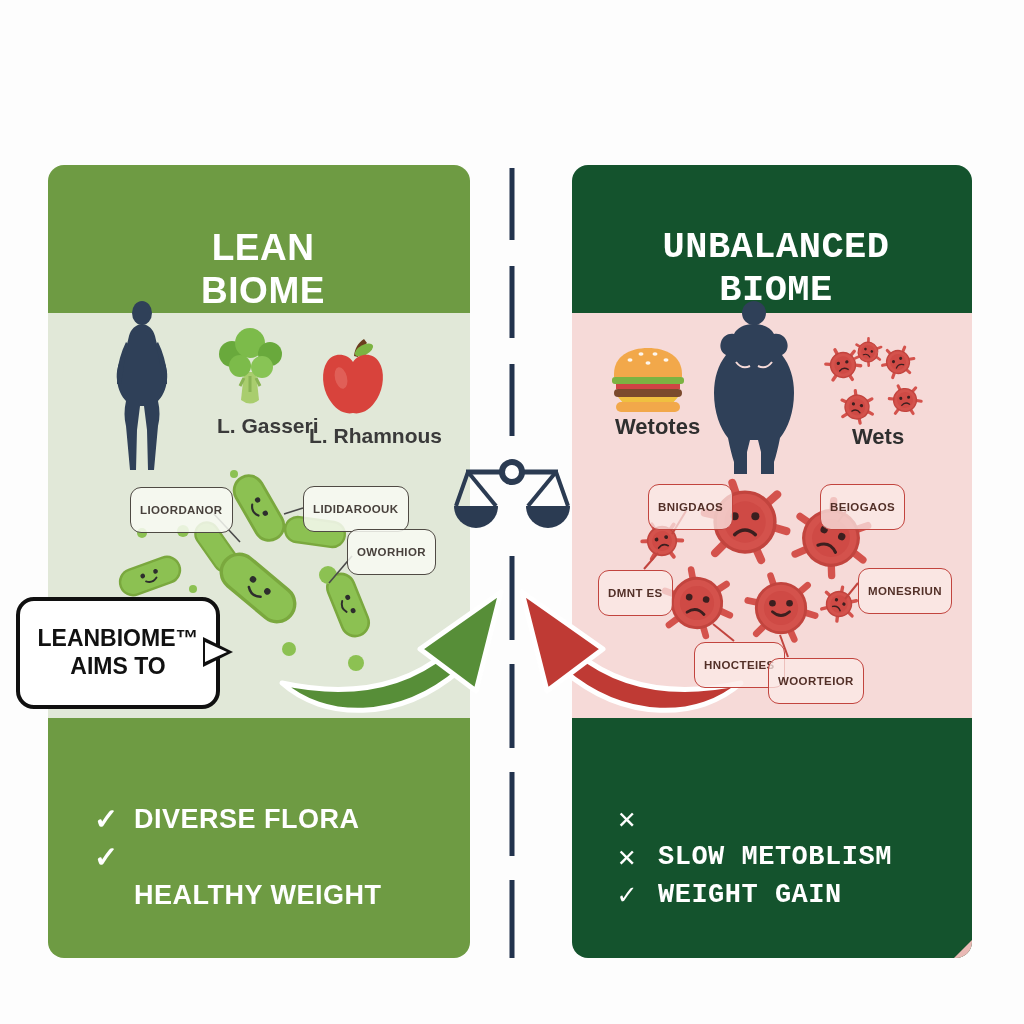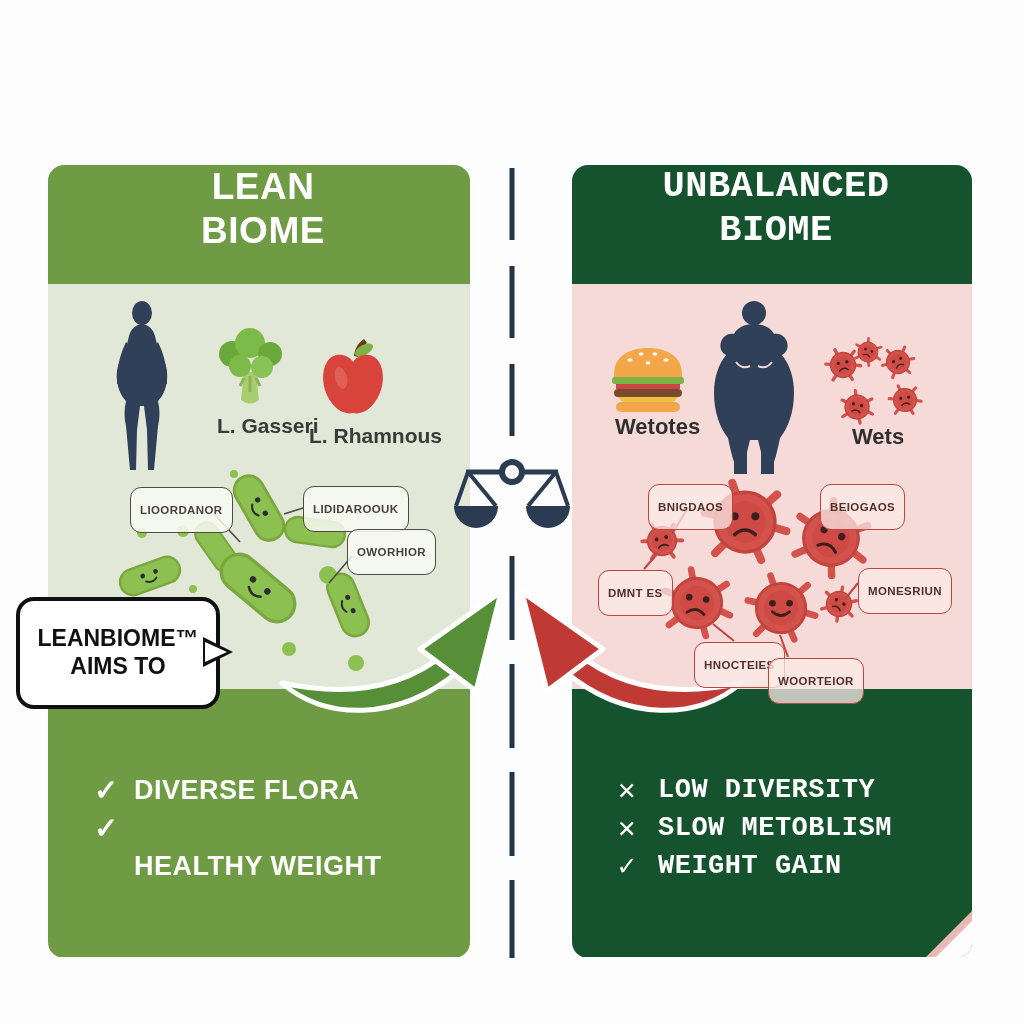--- a/index.html
+++ b/index.html
@@ -18,21 +18,21 @@
   }
   .title-text {
     font-size:47px; font-weight:800; color:#1f1f1f; letter-spacing:1px;
     transform:scaleX(0.94); white-space:nowrap;
   }
 
   
   .panel { position:absolute; top:165px; height:793px; border-radius:16px; overflow:hidden; }
   .panel.left  { left:48px;  width:422px; }
   .panel.right { left:572px; width:400px; }
-  .panel-header { height:119px; display:flex; flex-direction:column; align-items:center; justify-content:flex-start;padding-left:8px; }
+  .panel-header { height:148px; display:flex; flex-direction:column; align-items:center; justify-content:flex-end;padding-left:8px; }
   .panel-header div { font-size:37px; font-weight:700; color:#ffffff; line-height:1.18; letter-spacing:0.5px; }
   .panel-body   { height:405px; }
   .panel-footer { height:268px; position:relative; }
   .green-bg { background:#6e9b43; }
   .green-body { background:#e1e8d8; }
   .red-bg { background:#14532d;font-family:Liberation Mono, monospace; }
   .red-body { background:#f6dad8; }
 
   
   .checklist { padding-top:82px; padding-left:46px; }
@@ -111,21 +111,20 @@
   <div class="panel right">
     <div class="panel-header red-bg">
       <div>UNBALANCED</div>
       <div>BIOME</div>
     </div>
     <div class="panel-body red-body"></div>
     <div class="panel-footer red-bg">
       <div class="checklist">
         <div class="check-row">
           <span class="check-mark">✕</span>
-          <span class="check-text">LOW DIVERSITY</span>
         </div>
         <div class="check-row">
           <span class="check-mark">✕</span>
           <span class="check-text">SLOW METOBLISM</span>
         </div>
         <div class="check-row">
           <span class="check-mark">✓</span>
           <span class="check-text">WEIGHT GAIN</span>
         </div>
       </div>

